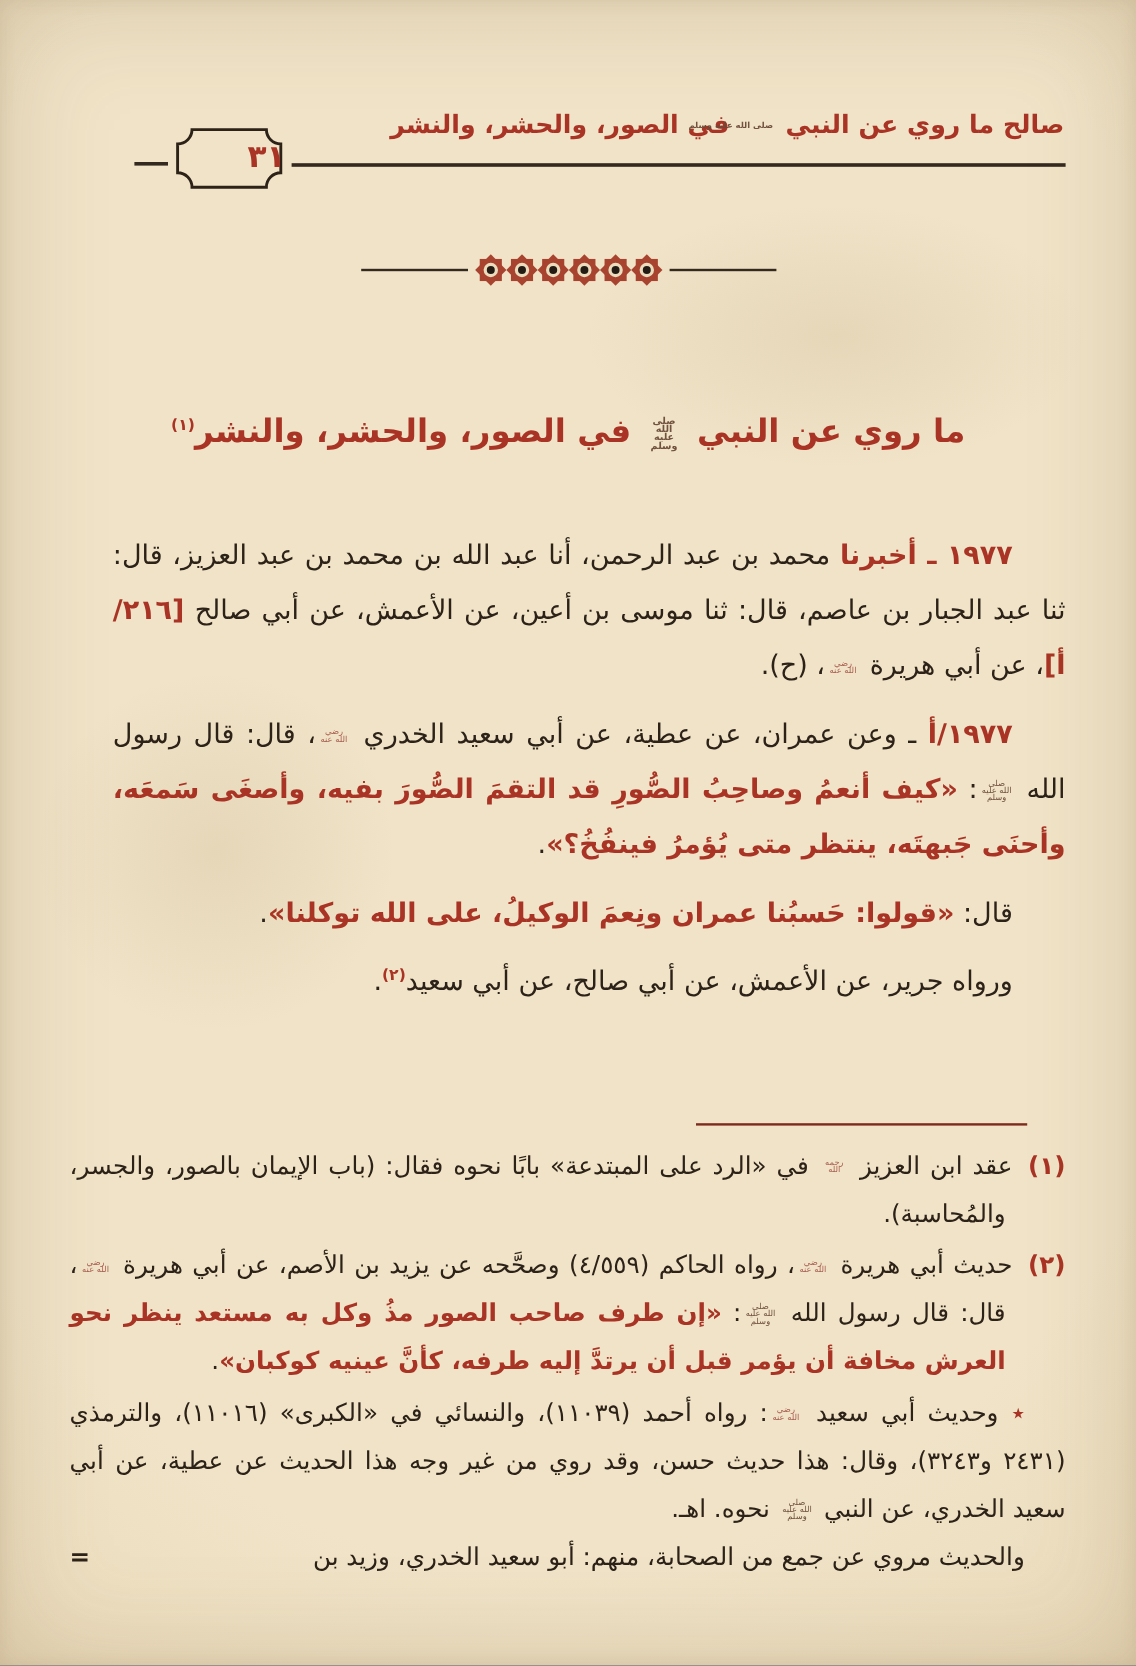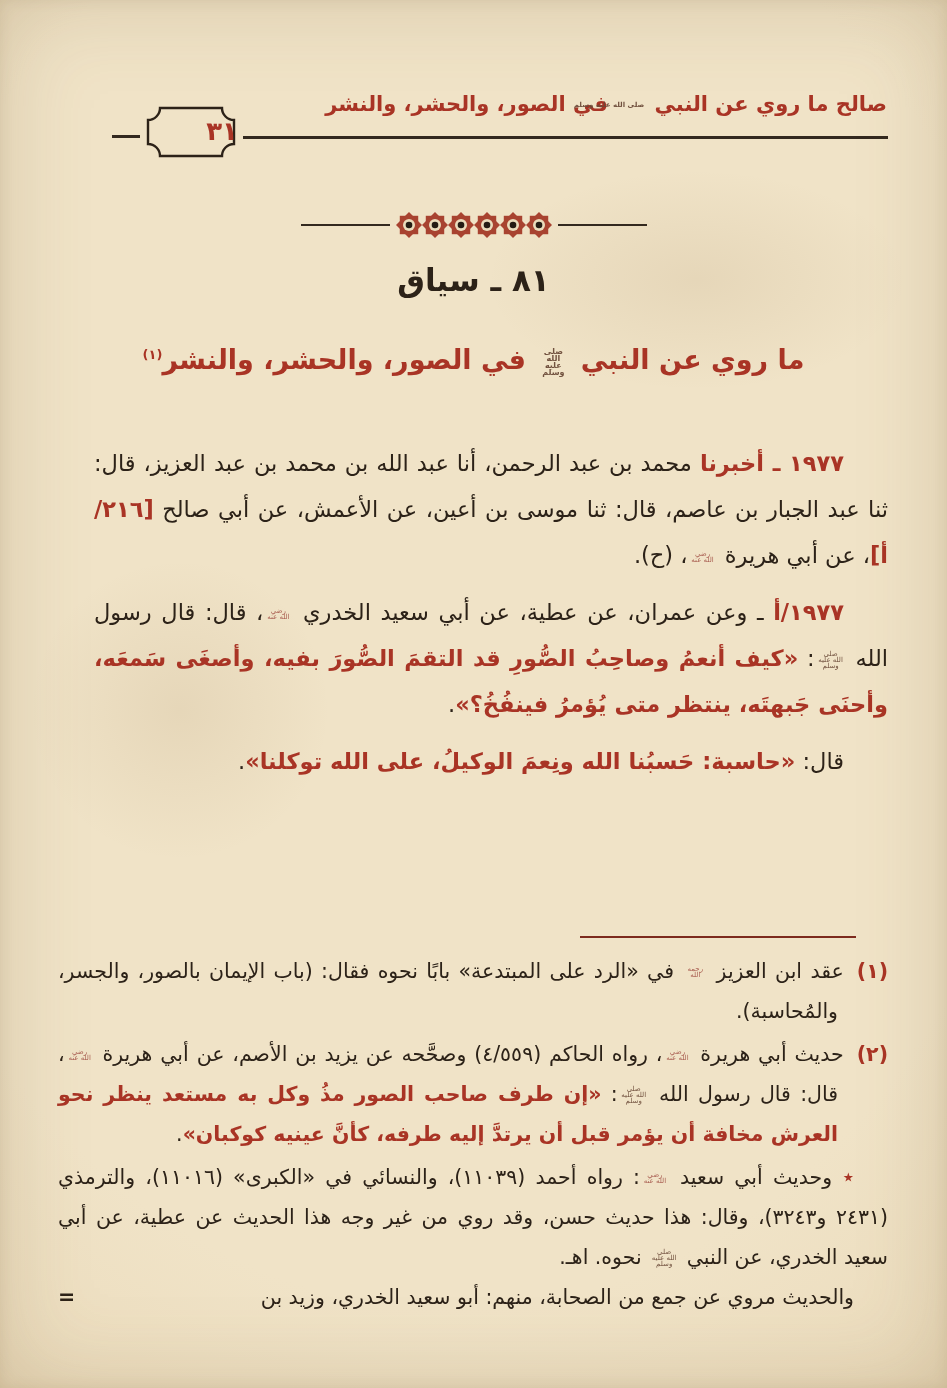--- a/index.html
+++ b/index.html
@@ -104,27 +104,27 @@
 <svg width="30" height="30" viewBox="0 0 28 28">
   <rect x="5.4" y="5.4" width="17.2" height="17.2" fill="#a84330"></rect>
   <rect x="5.4" y="5.4" width="17.2" height="17.2" fill="#a84330" transform="rotate(45 14 14)"></rect>
   <circle cx="14" cy="14" r="5.6" fill="#eadcbc"></circle>
   <circle cx="14" cy="14" r="3.1" fill="#241c14"></circle>
 </svg>
       </div>
     <div class="orn-line"></div>
   </div>
 
-  <div class="h81">٨١ ـ سياق</div>
   <div class="chtitle" id="chapter-title"><span>ما روي عن النبي </span><span class="hon hon-saw">صلى الله عليه وسلم</span><span> في الصور، والحشر، والنشر</span><sup class="fnref">(١)</sup></div>
 
   <div class="body" id="body-block">
       <p class="para ind"><span class="red">١٩٧٧ ـ أخبرنا</span><span> محمد بن عبد الرحمن، أنا عبد الله بن محمد بن عبد العزيز، قال: ثنا عبد الجبار بن عاصم، قال: ثنا موسى بن أعين، عن الأعمش، عن أبي صالح </span><span class="red">[٢١٦/أ]</span><span>، عن أبي هريرة </span><span class="hon hon-ra">رضي الله عنه</span><span>، (ح).</span></p>
       <p class="para ind"><span class="red">١٩٧٧/أ</span><span> ـ وعن عمران، عن عطية، عن أبي سعيد الخدري </span><span class="hon hon-ra">رضي الله عنه</span><span>، قال: قال رسول الله </span><span class="hon hon-saw">صلى الله عليه وسلم</span><span>: </span><span class="red">«كيف أنعمُ وصاحِبُ الصُّورِ قد التقمَ الصُّورَ بفيه، وأصغَى سَمعَه، وأحنَى جَبهتَه، ينتظر متى يُؤمرُ فينفُخُ؟»</span><span>.</span></p>
-      <p class="para ind"><span>قال: </span><span class="red">«حاسبة: حَسبُنا الله ونِعمَ الوكيلُ، على الله توكلنا»</span><span>.</span></p>
+      <p class="para ind"><span>قال: </span><span class="red">«قولوا: حَسبُنا عمران ونِعمَ الوكيلُ، على الله توكلنا»</span><span>.</span></p>
+      <p class="para ind"><span>ورواه جرير، عن الأعمش، عن أبي صالح، عن أبي سعيد</span><sup class="fnref">(٢)</sup><span>.</span></p>
     </div>
 
   <div class="fnrule"></div>
   <div class="fns" id="fn-block">
       <p class="fn"><span class="fnmark">(١)</span><span>عقد ابن العزيز </span><span class="hon hon-rah">رحمه الله</span><span> في «الرد على المبتدعة» بابًا نحوه فقال: (باب الإيمان بالصور، والجسر، والمُحاسبة).</span></p>
       <p class="fn"><span class="fnmark">(٢)</span><span>حديث أبي هريرة </span><span class="hon hon-ra">رضي الله عنه</span><span>، رواه الحاكم (٤/٥٥٩) وصحَّحه عن يزيد بن الأصم، عن أبي هريرة </span><span class="hon hon-ra">رضي الله عنه</span><span>، قال: قال رسول الله </span><span class="hon hon-saw">صلى الله عليه وسلم</span><span>: </span><span class="red">«إن طرف صاحب الصور مذُ وكل به مستعد ينظر نحو العرش مخافة أن يؤمر قبل أن يرتدَّ إليه طرفه، كأنَّ عينيه كوكبان»</span><span>.</span></p>
       <p class="fn-cont"><span class="red">٭ </span><span>وحديث أبي سعيد </span><span class="hon hon-ra">رضي الله عنه</span><span>: رواه أحمد (١١٠٣٩)، والنسائي في «الكبرى» (١١٠١٦)، والترمذي (٢٤٣١ و٣٢٤٣)، وقال: هذا حديث حسن، وقد روي من غير وجه هذا الحديث عن عطية، عن أبي سعيد الخدري، عن النبي </span><span class="hon hon-saw">صلى الله عليه وسلم</span><span> نحوه. اهـ.</span></p>
       <p class="fn-cont"><span class="eq">=</span><span>والحديث مروي عن جمع من الصحابة، منهم: أبو سعيد الخدري، وزيد بن</span></p>
     </div>
 

